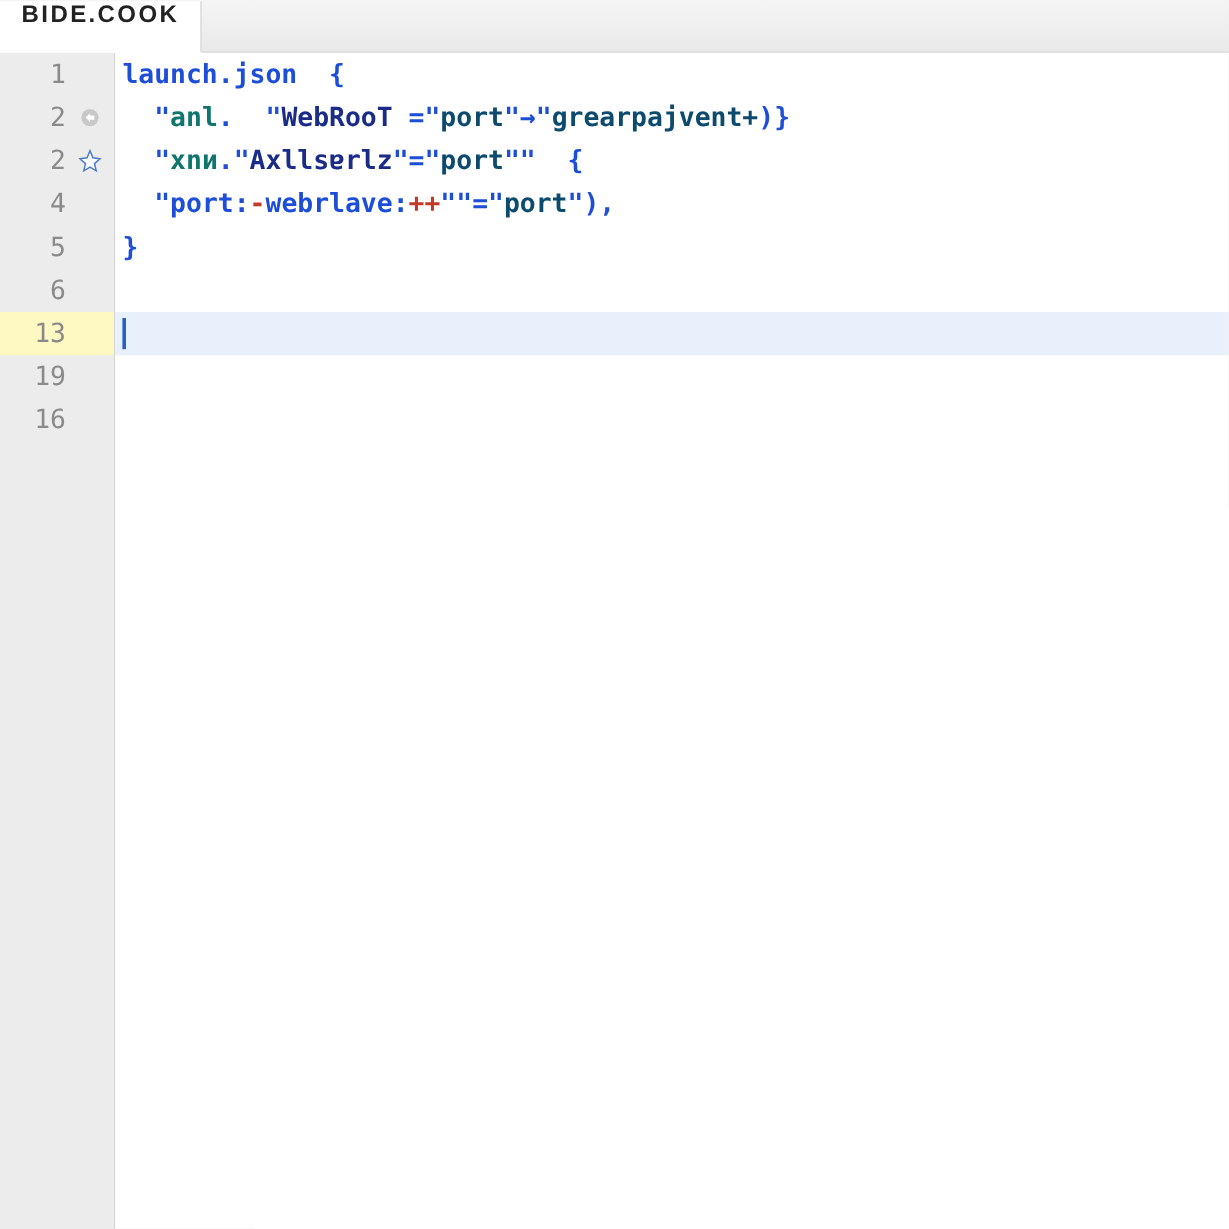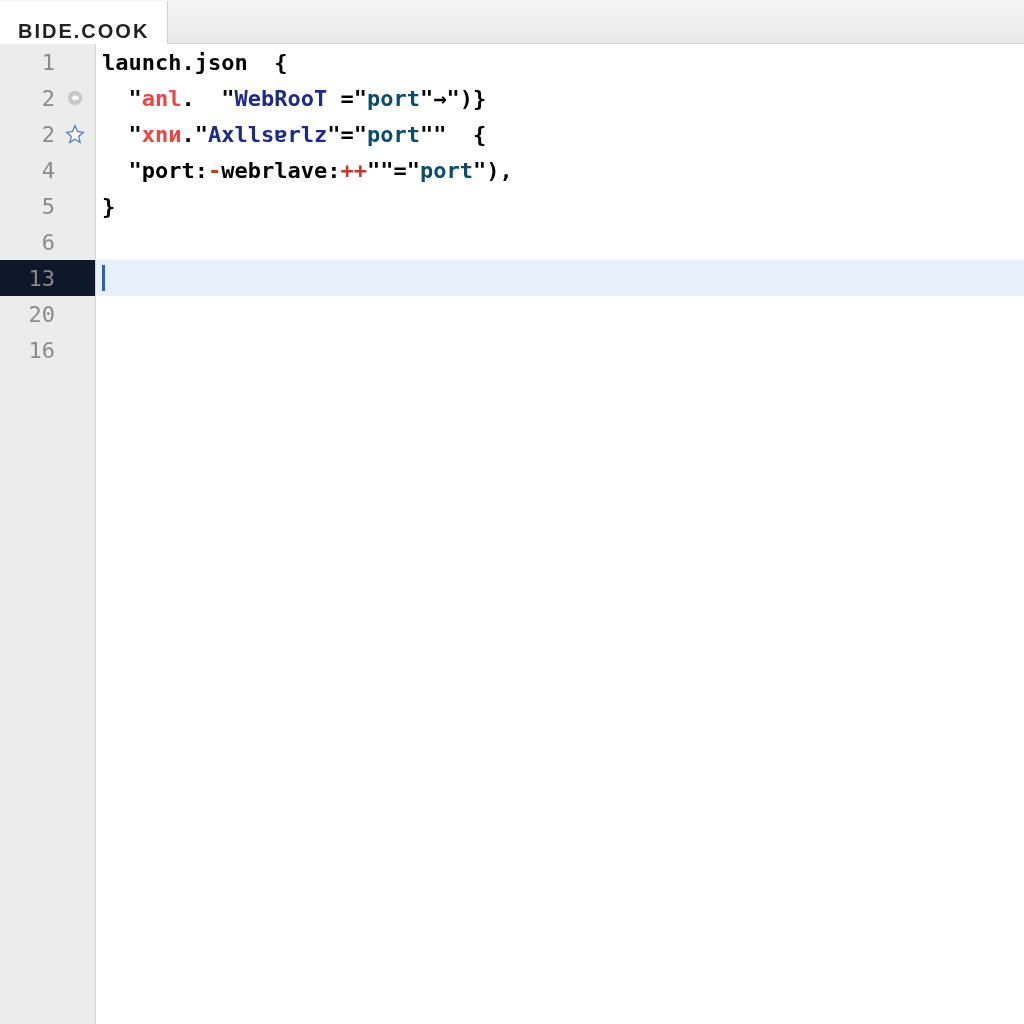--- a/index.html
+++ b/index.html
@@ -16,21 +16,21 @@
     border-bottom: 1px solid #cfcfcf;
     display: flex;
     align-items: stretch;
   }
   .tab {
     background: #ffffff;
     border-right: 1px solid #cfcfcf;
     border-bottom: 1px solid #ffffff;
     padding: 0 18px;
     display: flex;
-    align-items: flex-end;
+    align-items: flex-start;
     font-weight: 700;
     font-size: 20px;
     letter-spacing: 2px;
     color: #222;
     font-family: "Segoe UI", Arial, sans-serif;
     position: relative;
     top: 1px;
   }
   .editor {
     display: flex;
@@ -59,21 +59,21 @@
     font-weight: 500;
   }
   .gutter-icon {
     width: 28px;
     display: flex;
     align-items: center;
     justify-content: center;
     margin-left: 6px;
   }
   .gutter-row.active {
-    background: #0f172a;
+    background: #fef9c3;
   }
   .code-area {
     flex: 1;
     background: #ffffff;
     position: relative;
   }
   .code-row {
     height: 36px;
     display: flex;
     align-items: center;
@@ -86,22 +86,22 @@
     position: relative;
   }
   .cursor {
     display: inline-block;
     width: 3px;
     height: 26px;
     background: #2b5fc7;
     vertical-align: middle;
   }
   
-  .c-black { color: #000000; font-weight: 700; text-align: right; }
-  .c-teal  { color: #ef4444; font-weight: 700; }
+  .c-black { color: #1d4ed8; font-weight: 700; text-align: right; }
+  .c-teal  { color: #0f766e; font-weight: 700; }
   .c-navy  { color: #1a2b88; font-weight: 700; }
   .c-green { color: #0c4a6e; font-weight: 700; }
   .c-red   { color: #c23a2a; font-weight: 700; }
 
   
   .star-icon svg { width: 20px; height: 20px; }
   .circle-icon svg { width: 18px; height: 18px; }
 </style>
 </head>
 <body>
@@ -146,33 +146,33 @@
     </div>
     <div class="gutter-row">
       <span class="line-number">6</span>
       <span class="gutter-icon"></span>
     </div>
     <div class="gutter-row active">
       <span class="line-number">13</span>
       <span class="gutter-icon"></span>
     </div>
     <div class="gutter-row">
-      <span class="line-number">20</span>
+      <span class="line-number">19</span>
       <span class="gutter-icon"></span>
     </div>
     <div class="gutter-row">
       <span class="line-number">16</span>
       <span class="gutter-icon"></span>
     </div>
   </div>
 
   <div class="code-area" id="code-area">
 
   <div class="code-row"><span class="c-black">launch.json</span><span class="c-black">  {</span></div>
-      <div class="code-row"><span class="c-black">  "</span><span class="c-teal">anl</span><span class="c-black">.  "</span><span class="c-navy">WebRooT</span><span class="c-black"> ="</span><span class="c-green">port</span><span class="c-black">"→"</span><span class="c-black">)}</span></div>
+      <div class="code-row"><span class="c-black">  "</span><span class="c-teal">anl</span><span class="c-black">.  "</span><span class="c-navy">WebRooT</span><span class="c-black"> ="</span><span class="c-green">port</span><span class="c-black">"→"</span><span class="c-green">grearpajvent+</span><span class="c-black">)}</span></div>
       <div class="code-row"><span class="c-black">  "</span><span class="c-teal">xnи</span><span class="c-black">."</span><span class="c-navy">Axllsɐrlz</span><span class="c-black">"="</span><span class="c-green">port</span><span class="c-black">""  {</span></div>
       <div class="code-row"><span class="c-black">  "</span><span class="c-black">port:</span><span class="c-red">-</span><span class="c-black">webrlave:</span><span class="c-red">++</span><span class="c-black">""="</span><span class="c-green">port</span><span class="c-black">"),</span></div>
       <div class="code-row"><span class="c-black">}</span></div>
       <div class="code-row"></div>
       <div class="code-row active"><span class="cursor"></span></div>
       <div class="code-row"></div>
       <div class="code-row"></div>
     </div>
 
 </div>

